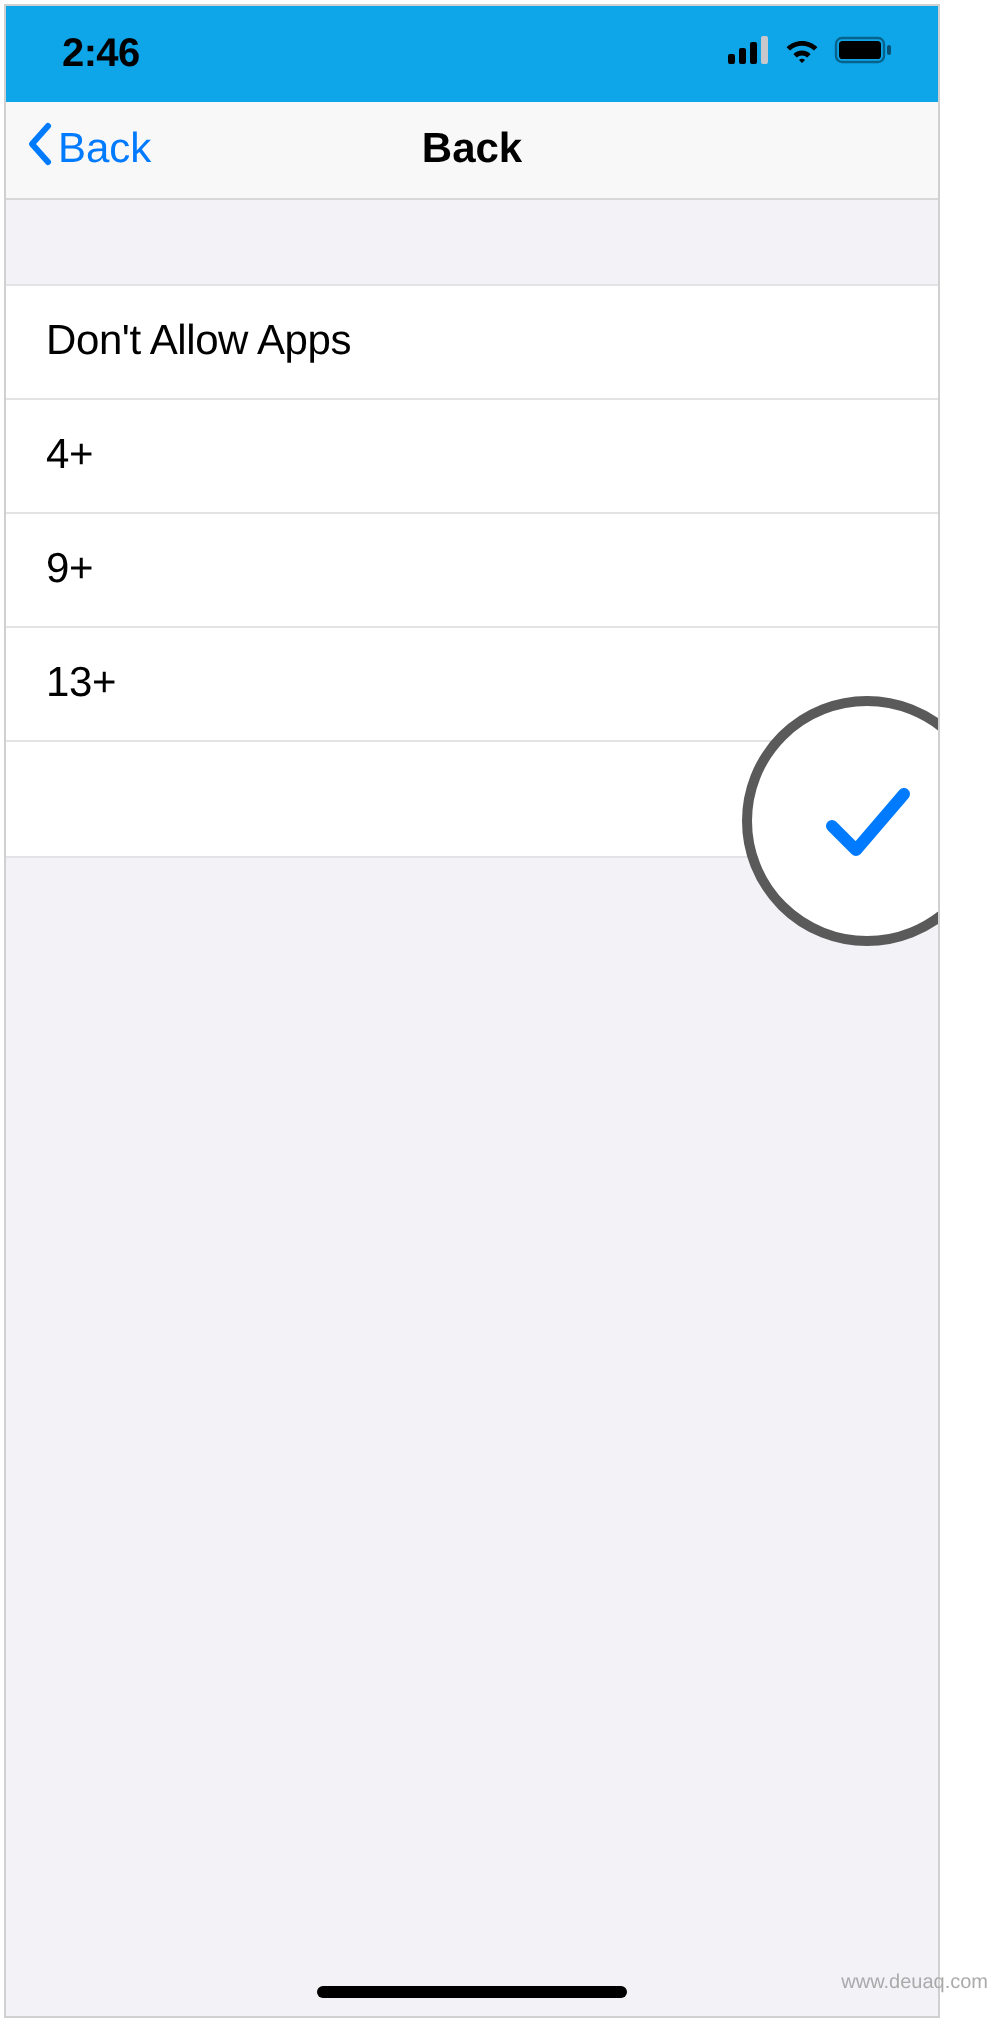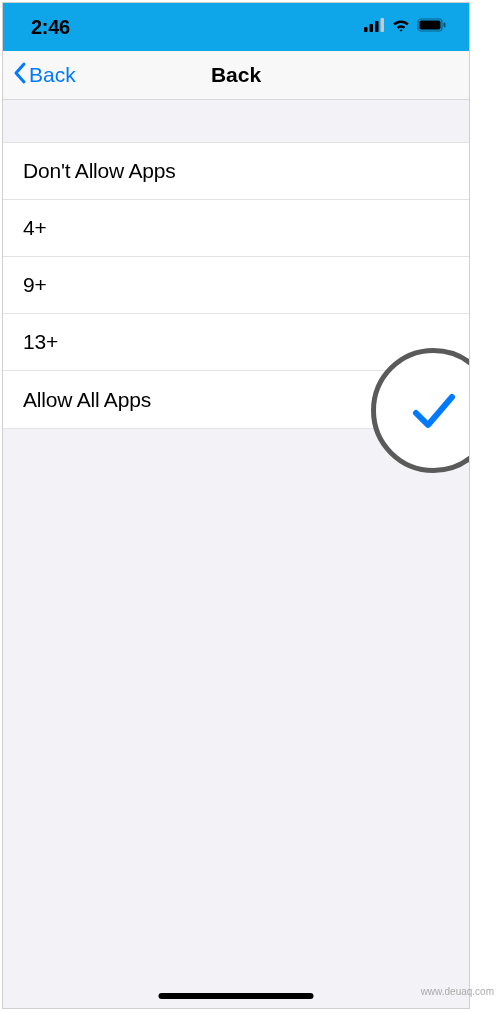--- a/index.html
+++ b/index.html
@@ -193,21 +193,20 @@
     </div>
     <div class="list-row">
       <span class="list-label">9+</span>
       <span class="checkmark-slot"></span>
     </div>
     <div class="list-row">
       <span class="list-label">13+</span>
       <span class="checkmark-slot"></span>
     </div>
     <div class="list-row">
-      <span class="list-label">Allow All Apps</span>
       <span class="checkmark-slot"></span>
     </div>
   </div>
 
   <div class="highlight-circle">
     <svg width="50" height="44" viewBox="0 0 50 44">
         <path d="M7 24 L19 36 L43 8" stroke="#007aff" stroke-width="6" fill="none" stroke-linecap="round" stroke-linejoin="round"></path>
       </svg>
   </div>
 

